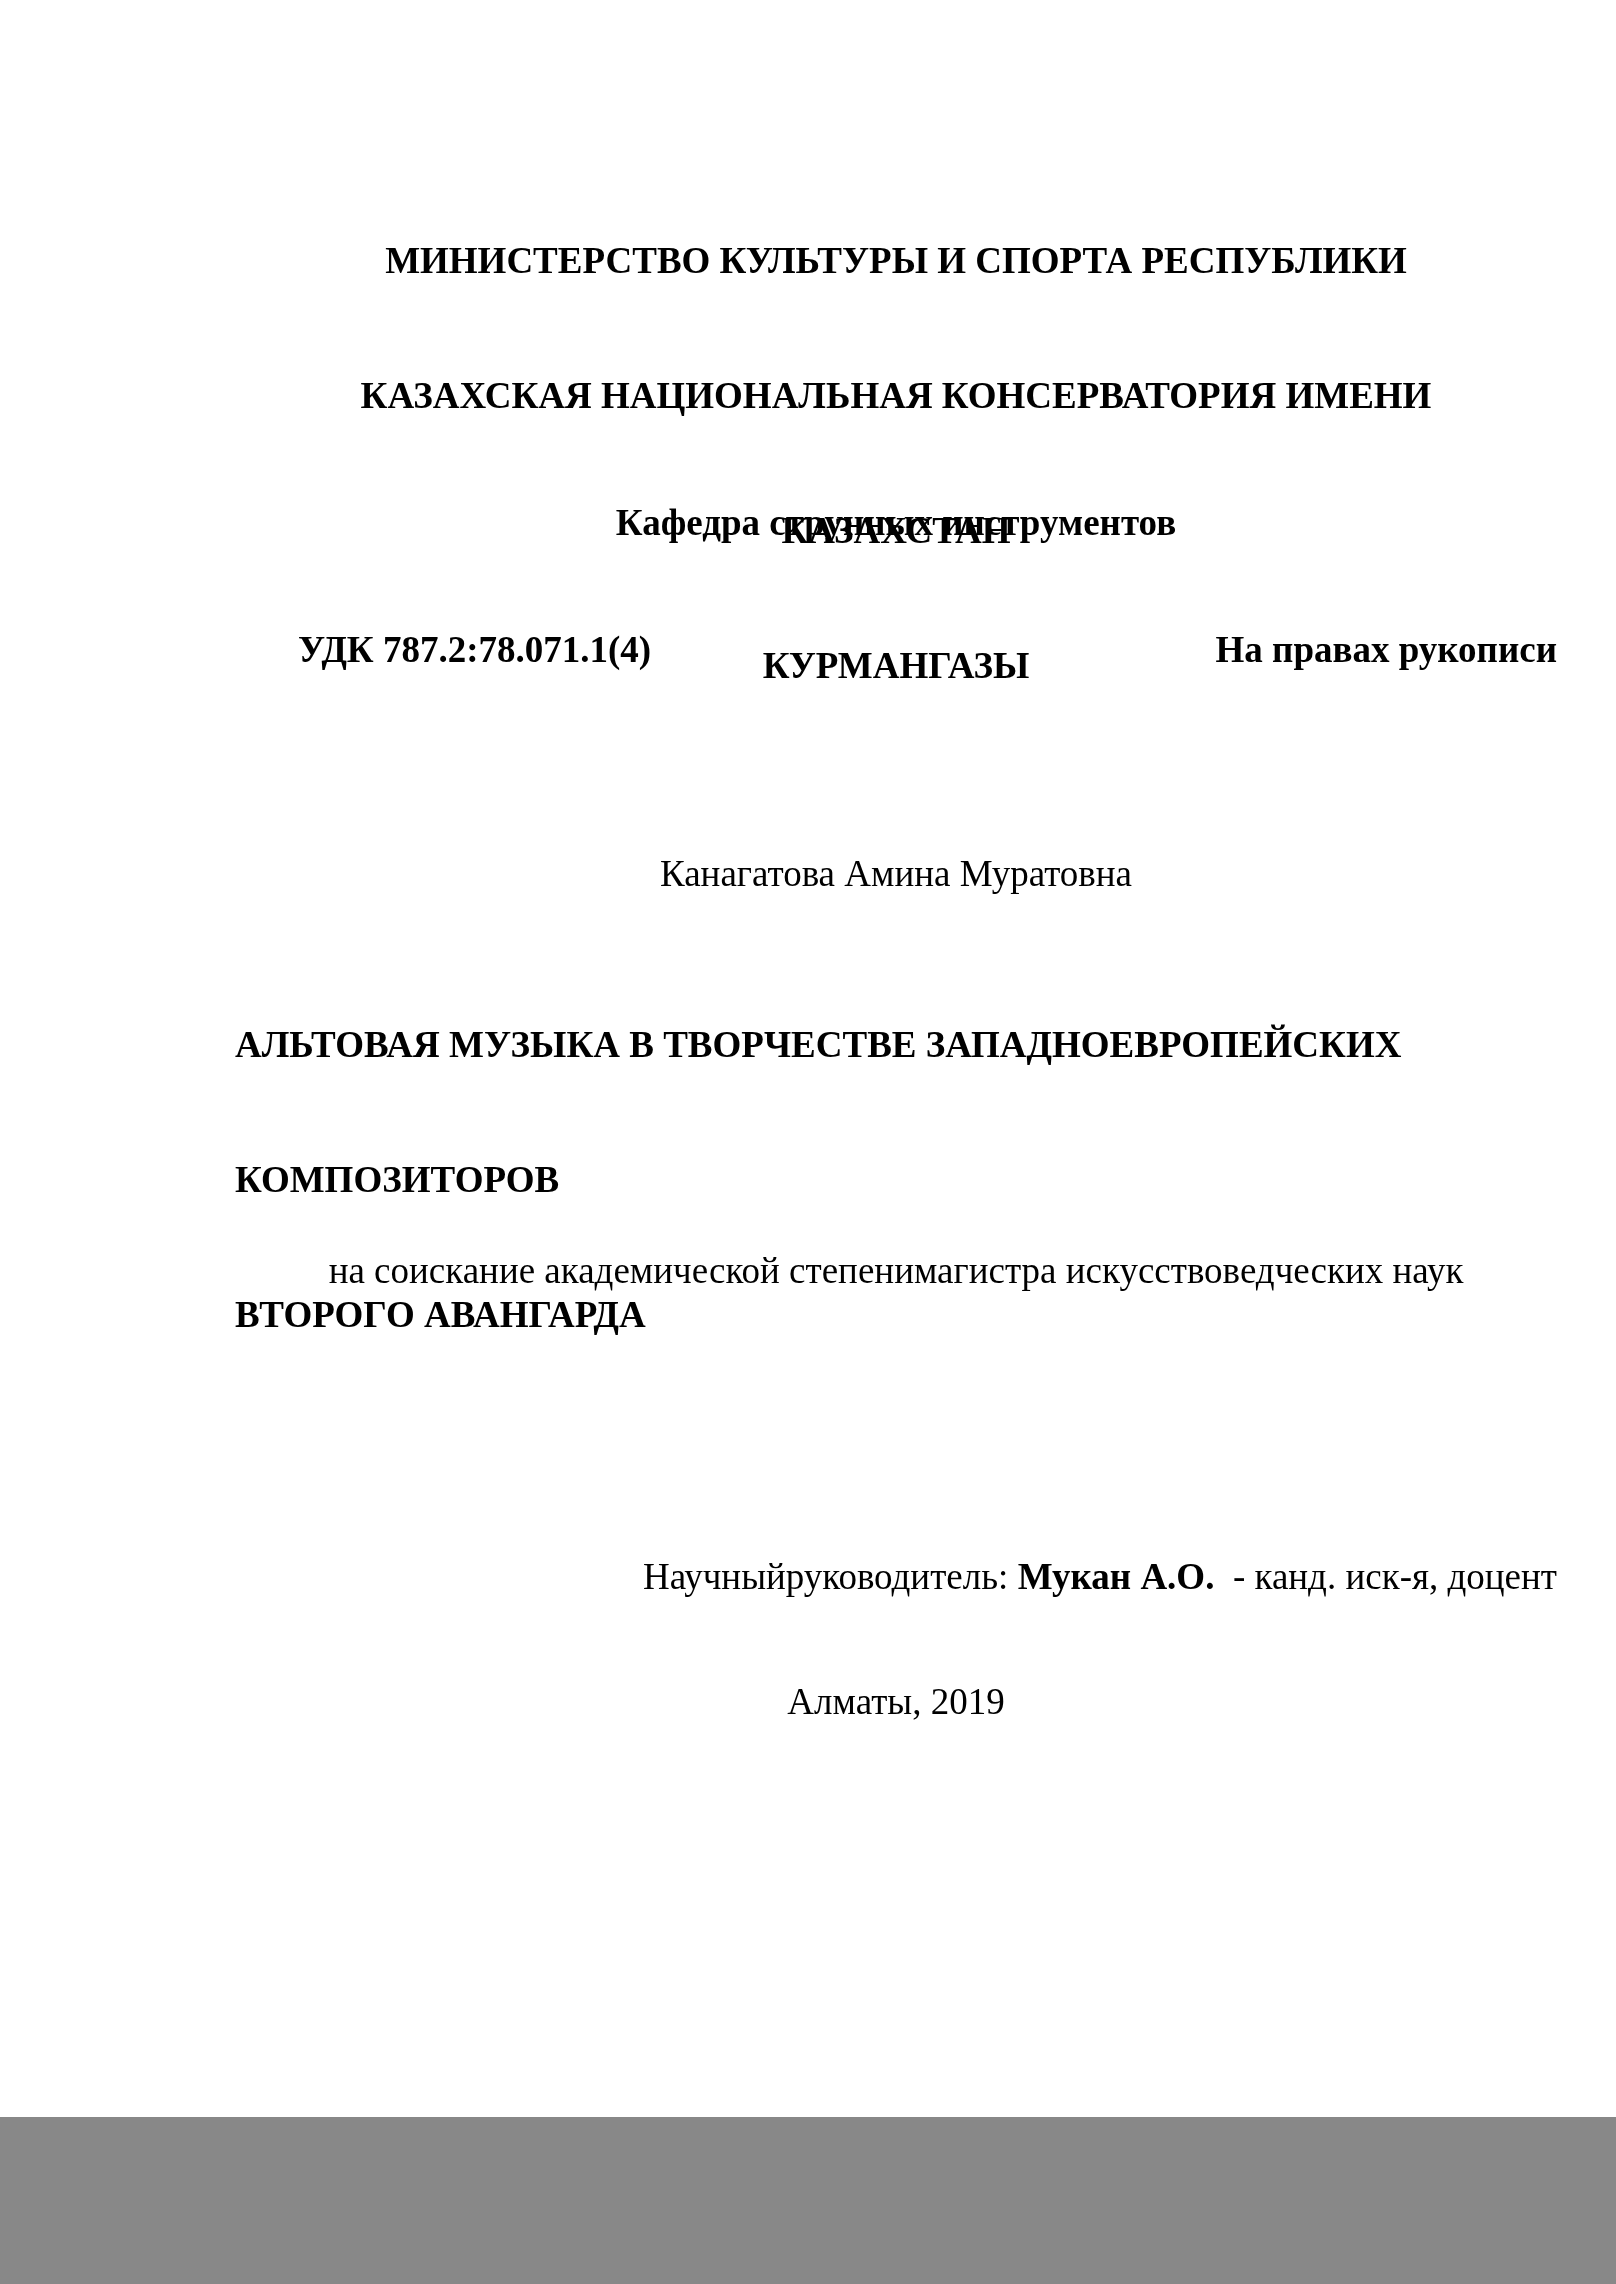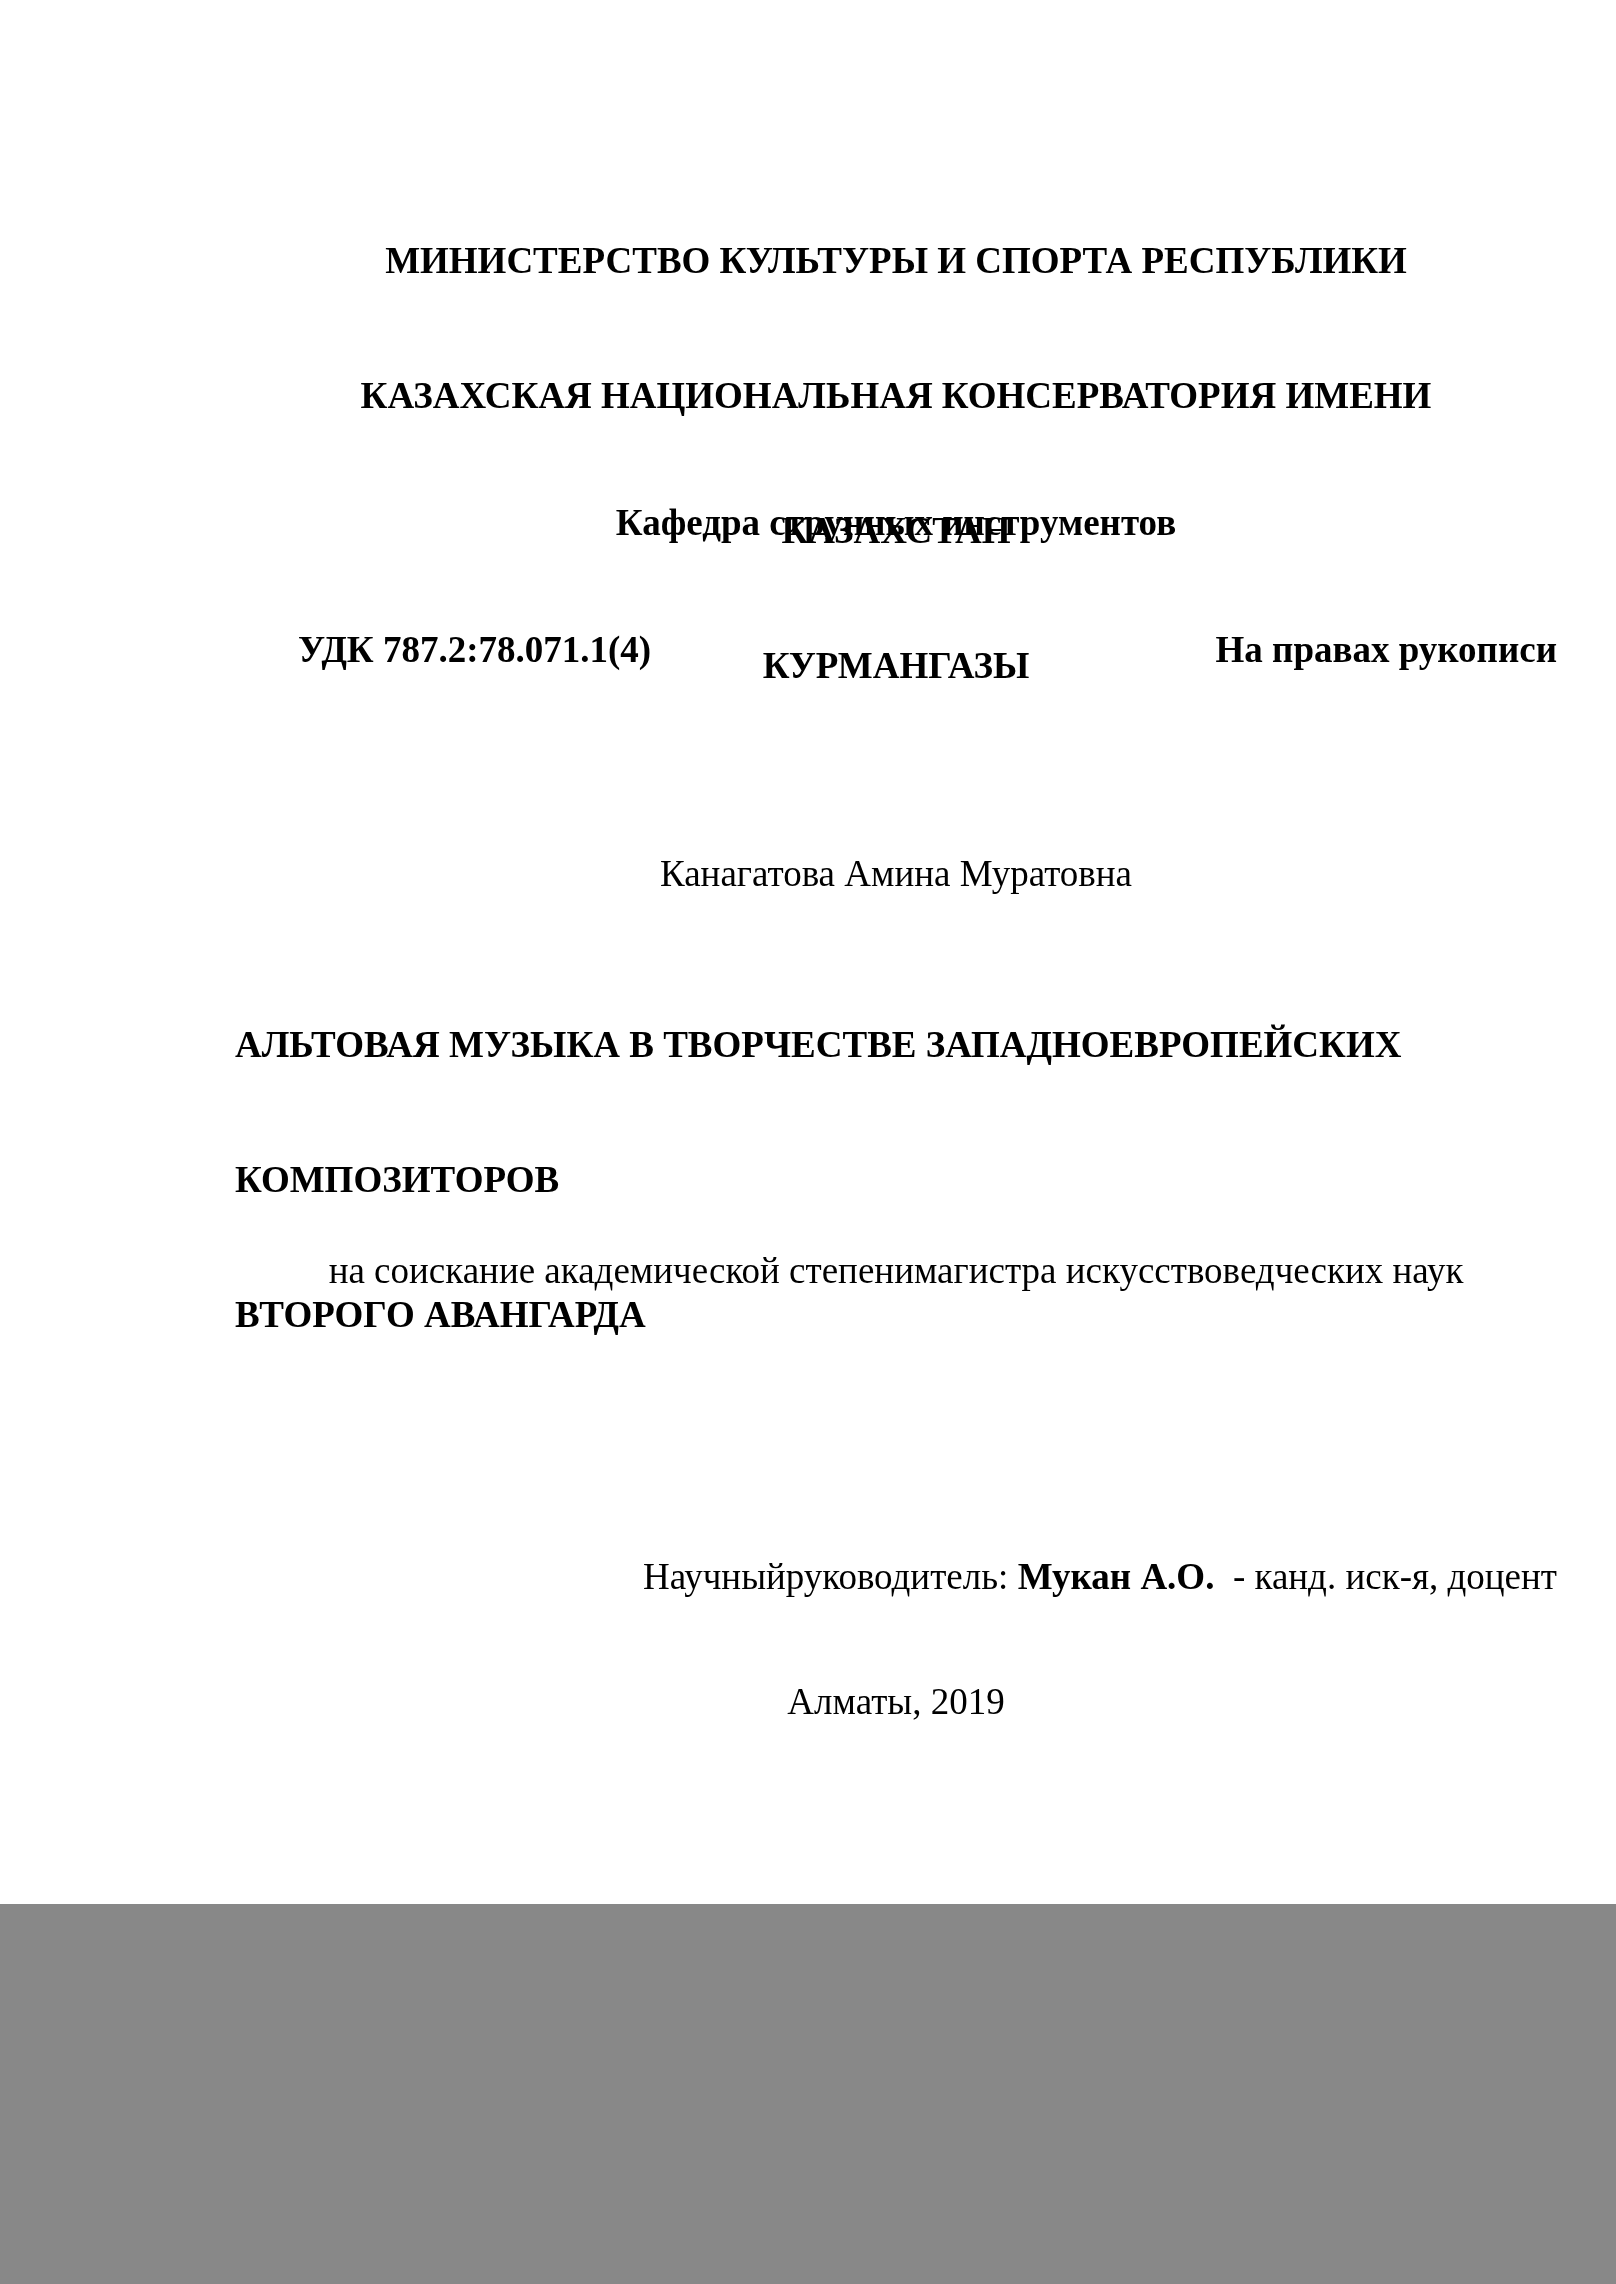--- a/index.html
+++ b/index.html
@@ -1,19 +1,19 @@
 <!DOCTYPE html>
 <html style="font-size:12.5px"><head>
 <meta charset="utf-8">
 <style>
   html, body { margin: 0; padding: 0; background: #888; }
   .page {
     position: relative;
     width: 1616px;
-    height: 1904px;
+    height: 2117px;
     margin: 0 auto;
     background: #ffffff;
     color: #000000;
     font-family: "Liberation Serif", "DejaVu Serif", serif;
     font-size: 37px;
     line-height: 45px;
     overflow: hidden;
   }
   .block {
     position: absolute;

